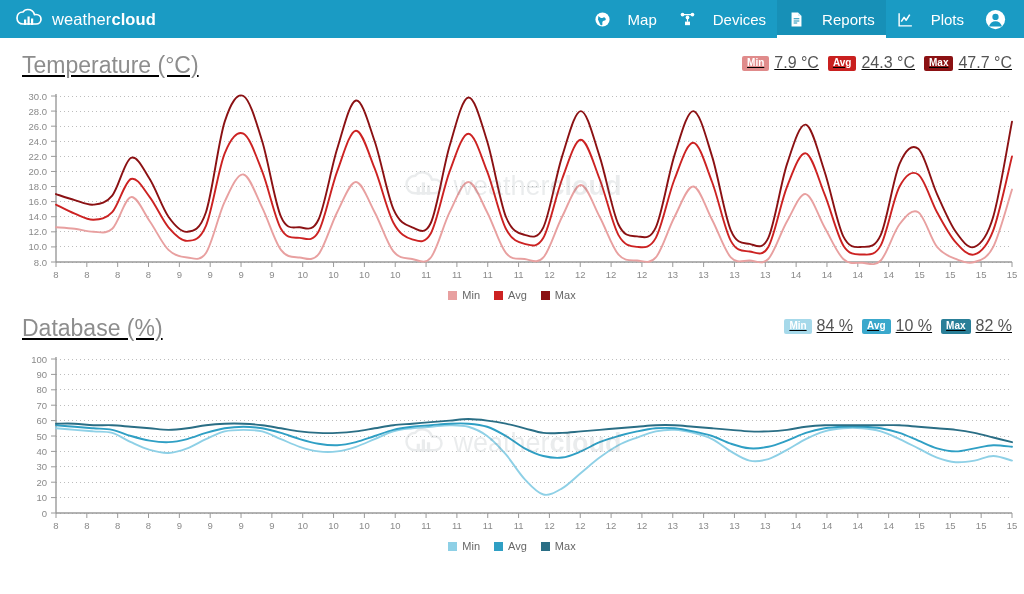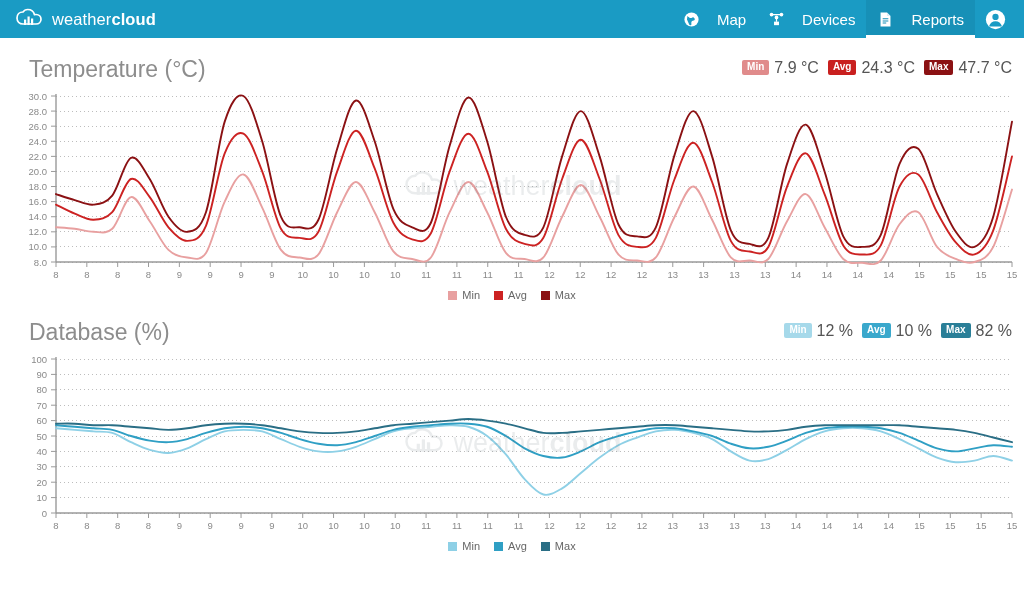--- a/index.html
+++ b/index.html
@@ -47,23 +47,24 @@
     background: #1790b7;
     box-shadow: inset 0 -3px 0 #ffffff;
     align-items: center;
   }
   .nav-icon { width: 17px; height: 17px; display: block; flex: 0 0 auto; }
   .nav-avatar { padding: 0 12px 0 10px; }
 
   
   .section { position: relative; }
   .sec-head {
-    display: flex; align-items: center;
-    padding: 16px 8px 0 29px;
+    display: flex; align-items: flex-start;
+    padding: 16px 8px 0 22px;
     height: 46px;
+    text-decoration: underline;
   }
   .sec-title {
     font-size: 23px; color: #8d8d8d; font-weight: normal;
     line-height: 1;
   }
   .stats {
     margin-left: auto;
     display: flex; align-items: center; gap: 9px;
     padding-bottom: 3px; padding-right: 4px;
   }
@@ -135,20 +136,27 @@
 
     <div class="nav-item active">
       <svg class="nav-icon" viewBox="0 0 24 24">
         <path d="M5 2h9l5 5v15H5z" fill="#ffffff"></path>
         <path d="M14 2v5h5" fill="#d8eef6"></path>
         <path d="M8 11h8M8 14h8M8 17h5" stroke="#1790b7" stroke-width="1.5"></path>
       </svg>
       <span>Reports</span>
     </div>
 
+    <div class="nav-item">
+      <svg class="nav-icon" viewBox="0 0 24 24">
+        <path d="M3 3v18h18" stroke="#ffffff" stroke-width="2" fill="none"></path>
+        <path d="M6 15l4-6 3 4 5-8" stroke="#ffffff" stroke-width="2.2" fill="none" stroke-linejoin="round"></path>
+      </svg>
+      <span>Plots</span>
+    </div>
 
     <div class="nav-item nav-avatar">
       <svg class="nav-icon" style="width:21px;height:21px" viewBox="0 0 24 24">
         <circle cx="12" cy="12" r="11" fill="#ffffff"></circle>
         <circle cx="12" cy="9" r="3.6" fill="#1a9bc4"></circle>
         <path d="M4.5 20c1.3-4 4-6 7.5-6s6.2 2 7.5 6z" fill="#1a9bc4"></path>
       </svg>
     </div>
 
   </div>
@@ -309,21 +317,21 @@
     </div>
   </div>
 </div>
 
 <div class="section">
   <div class="sec-head">
     <div class="sec-title">Database (%)</div>
     <div class="stats">
       <div class="stat">
         <span class="badge" style="background:#a6d9ea">Min</span>
-        <span class="stat-val">12 %</span>
+        <span class="stat-val">84 %</span>
       </div>
       <div class="stat">
         <span class="badge" style="background:#3aa8cc">Avg</span>
         <span class="stat-val">10 %</span>
       </div>
       <div class="stat">
         <span class="badge" style="background:#2a7f98">Max</span>
         <span class="stat-val">82 %</span>
       </div>
     </div>

